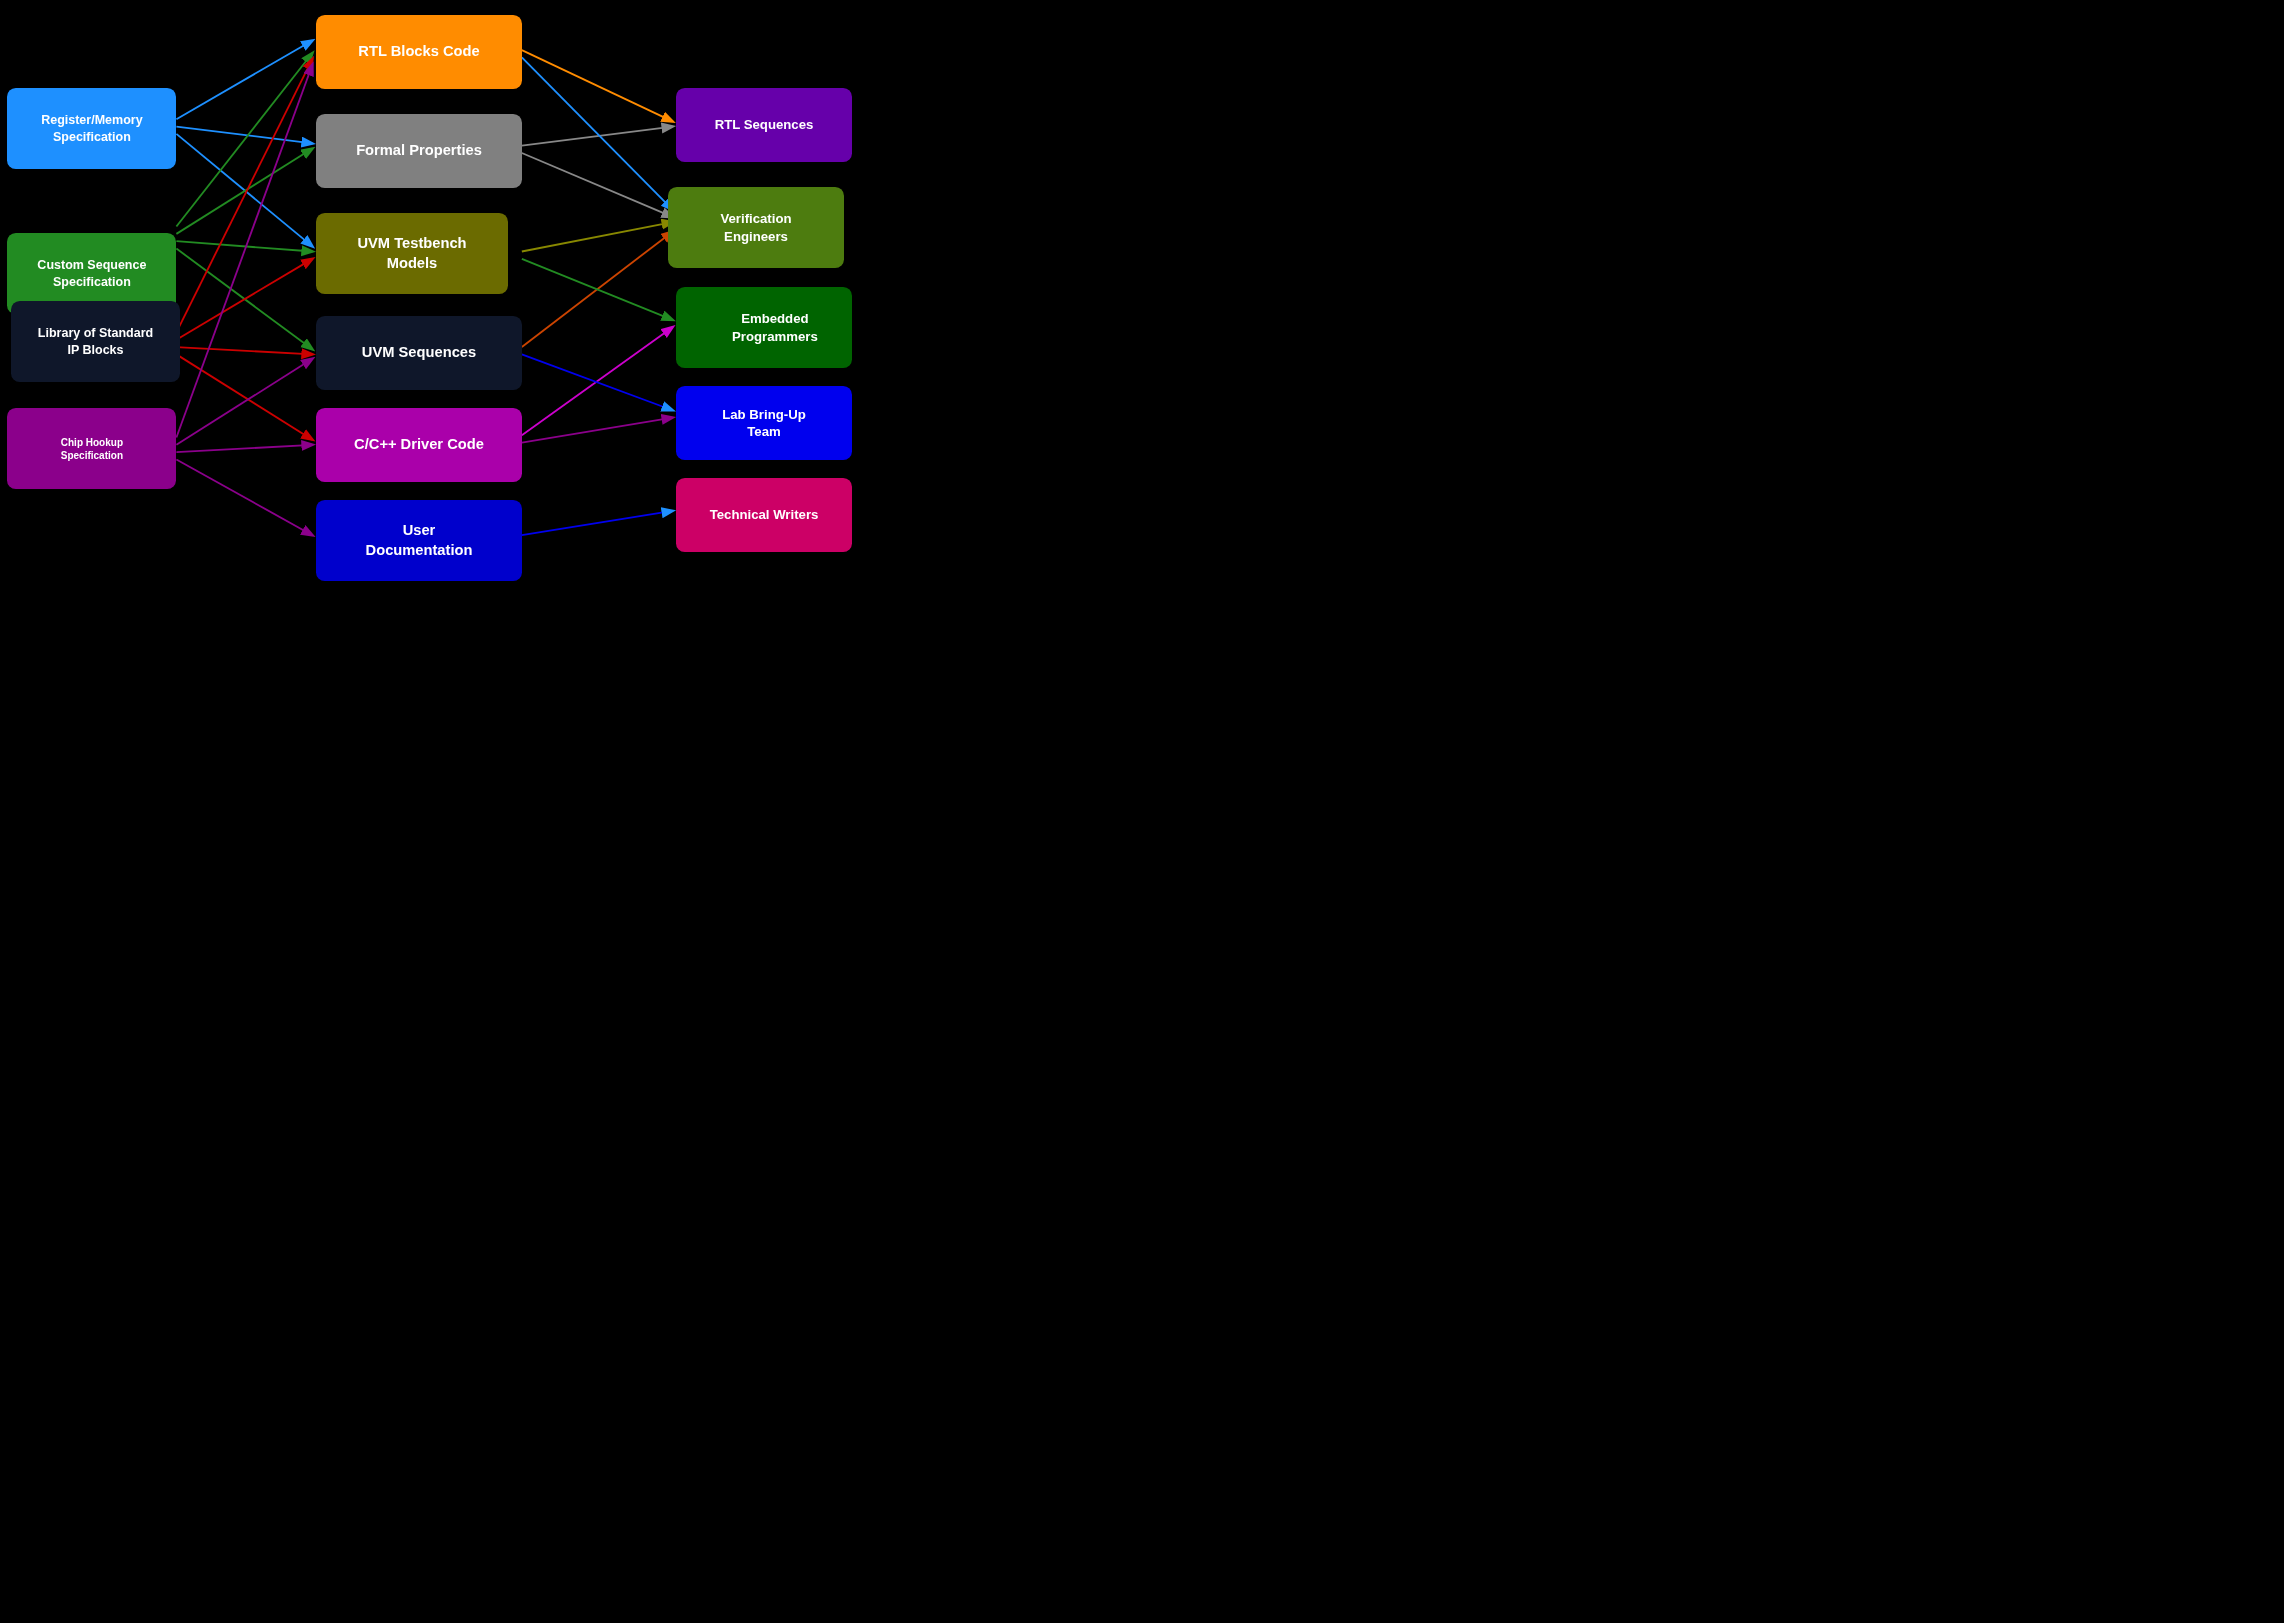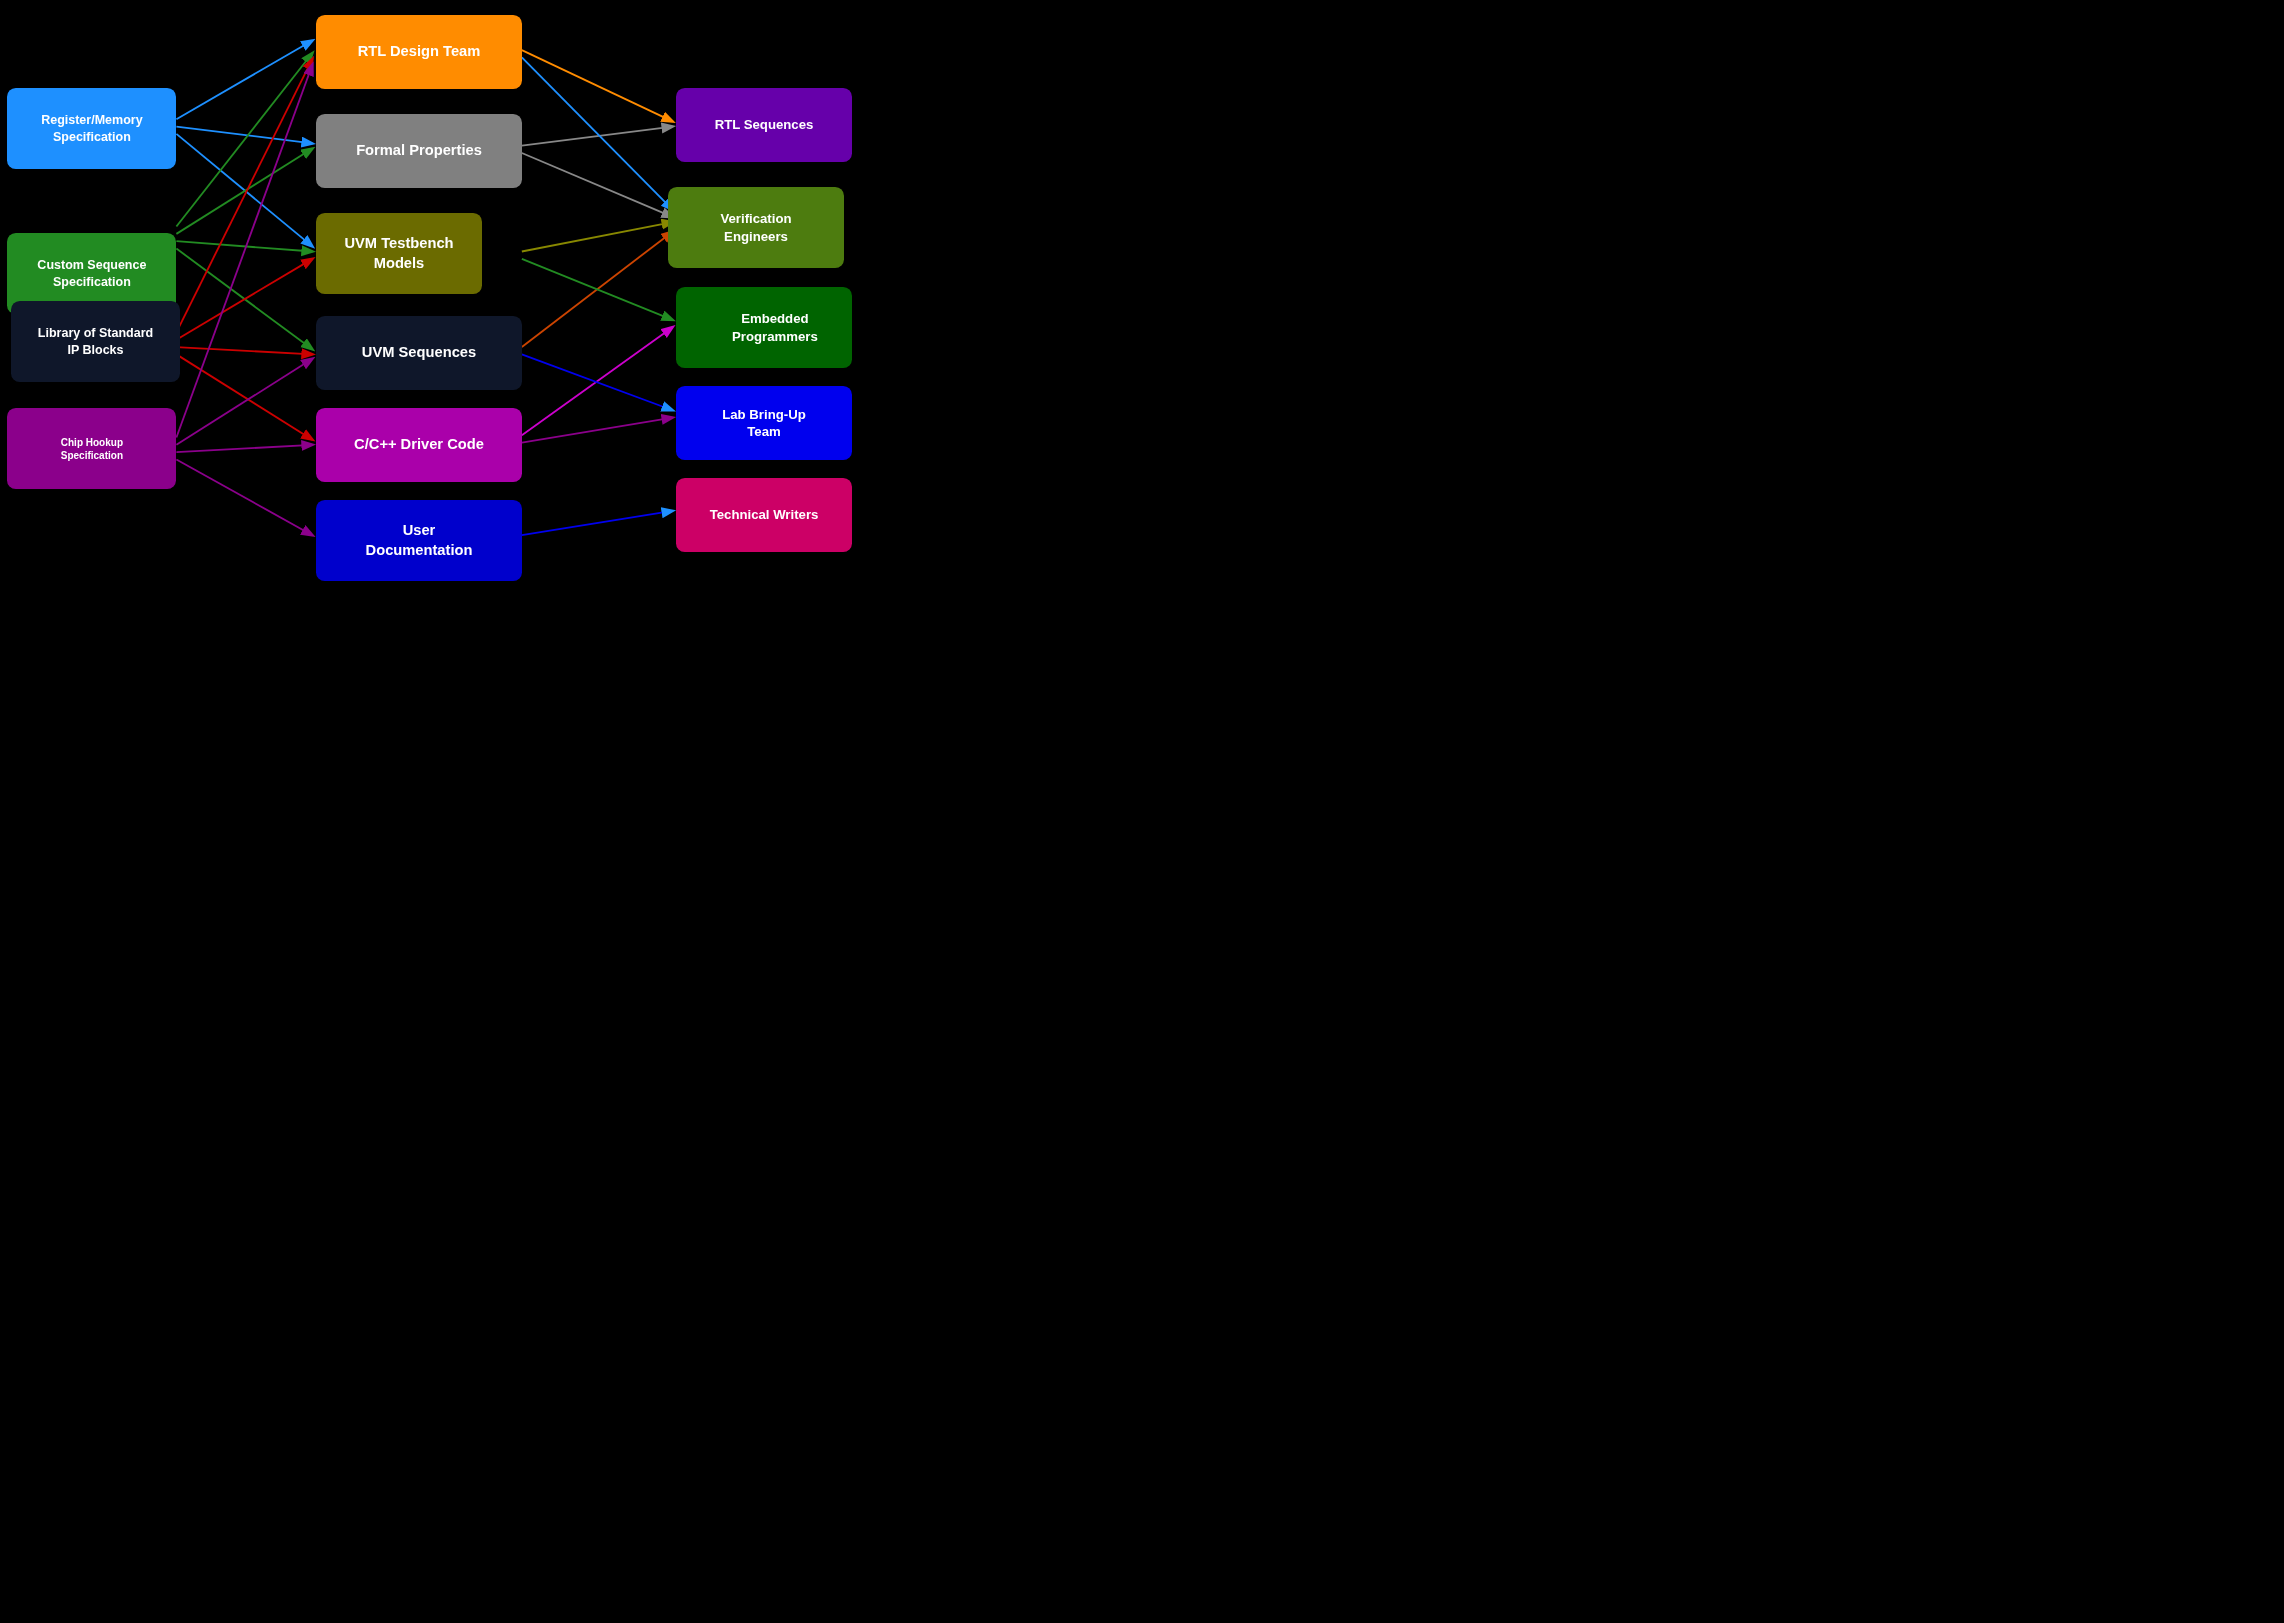--- a/index.html
+++ b/index.html
@@ -134,26 +134,26 @@
   Custom Sequence<br>Specification
 </div>
 <div class="node" style="background:#0f172a; left:11px; top:301px; width:169px; height:81px; font-size:12.5px;">
   Library of Standard<br>IP Blocks
 </div>
 <div class="node" style="background:#8B008B; left:7.4px; top:408px; width:169px; height:81px; font-size:10px;">
   Chip Hookup<br>Specification
 </div>
 
 <div class="node" style="background:#FF8C00; left:316px; top:14.7px; width:206px; height:74px; font-size:14.7px;">
-  RTL Design Team
+  RTL Blocks Code
 </div>
 <div class="node" style="background:#808080; left:316px; top:114px; width:206px; height:74px; font-size:14.7px;">
   Formal Properties
 </div>
-<div class="node" style="background:#6B6B00; left:316px; top:213px; width:166px; height:81px; font-size:14.7px;">
+<div class="node" style="background:#6B6B00; left:316px; top:213px; width:192px; height:81px; font-size:14.7px;">
   UVM Testbench<br>Models
 </div>
 <div class="node" style="background:#0f172a; left:316px; top:316px; width:206px; height:74px; font-size:14.7px;">
   UVM Sequences
 </div>
 <div class="node" style="background:#AA00AA; left:316px; top:408px; width:206px; height:74px; font-size:14.7px;">
   C/C++ Driver Code
 </div>
 <div class="node" style="background:#0000CC; left:316px; top:500px; width:206px; height:81px; font-size:14.7px;">
   User<br>Documentation

